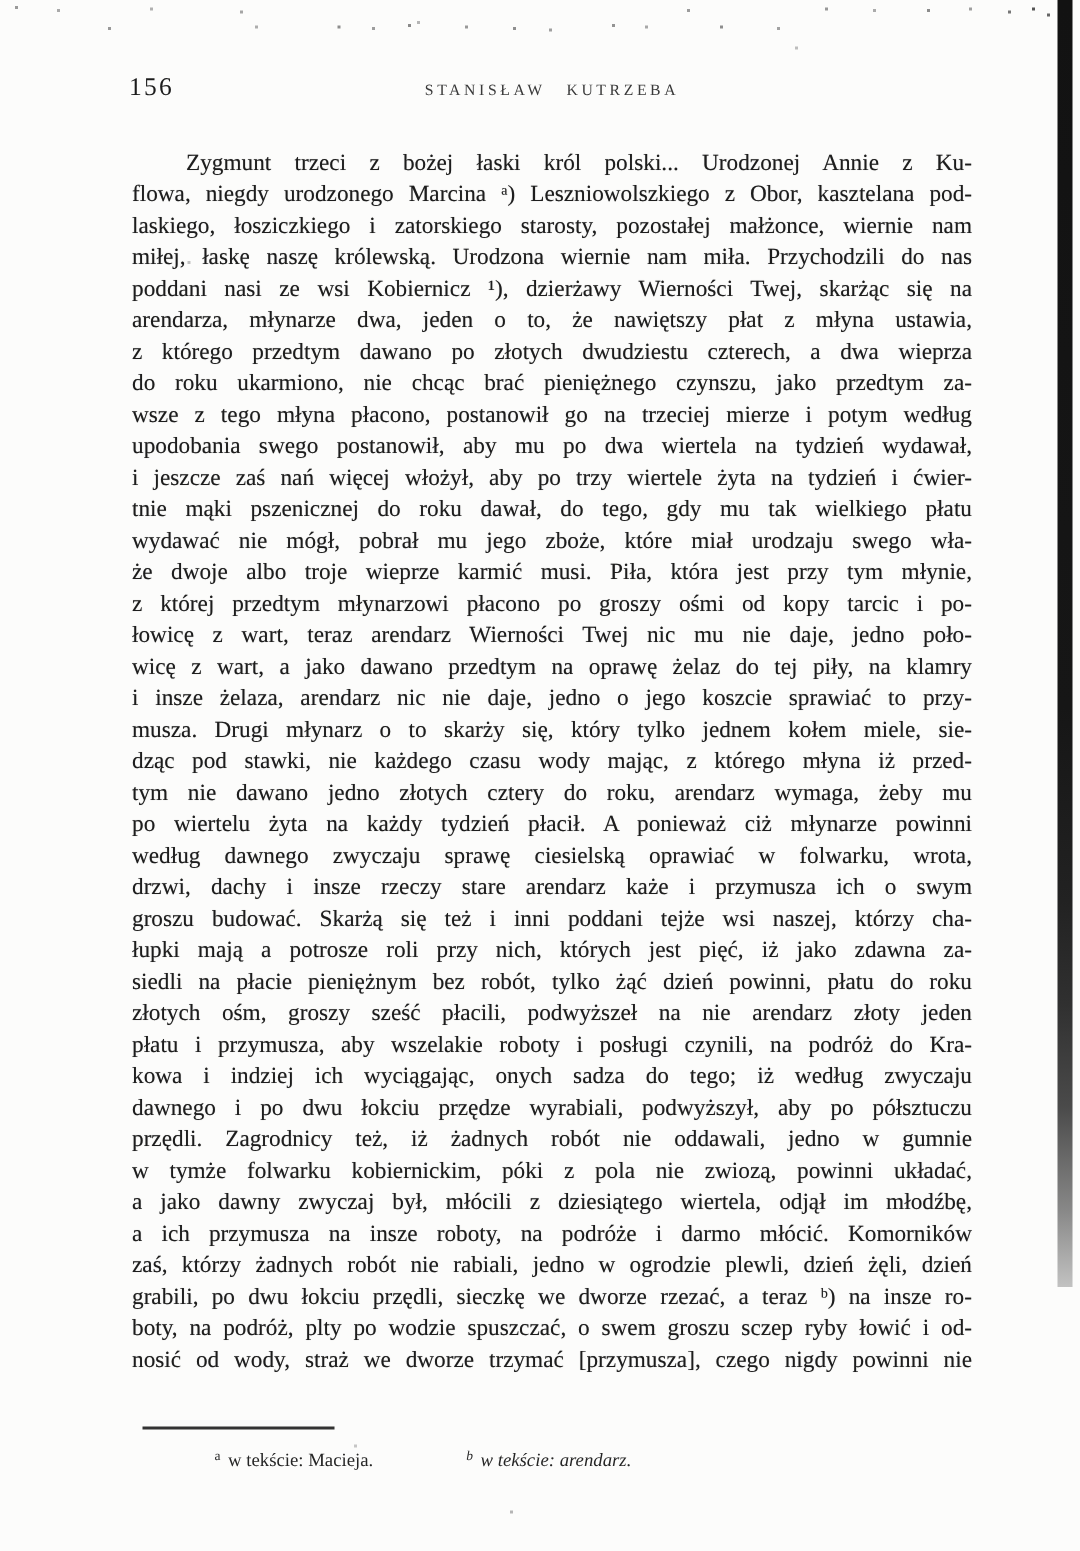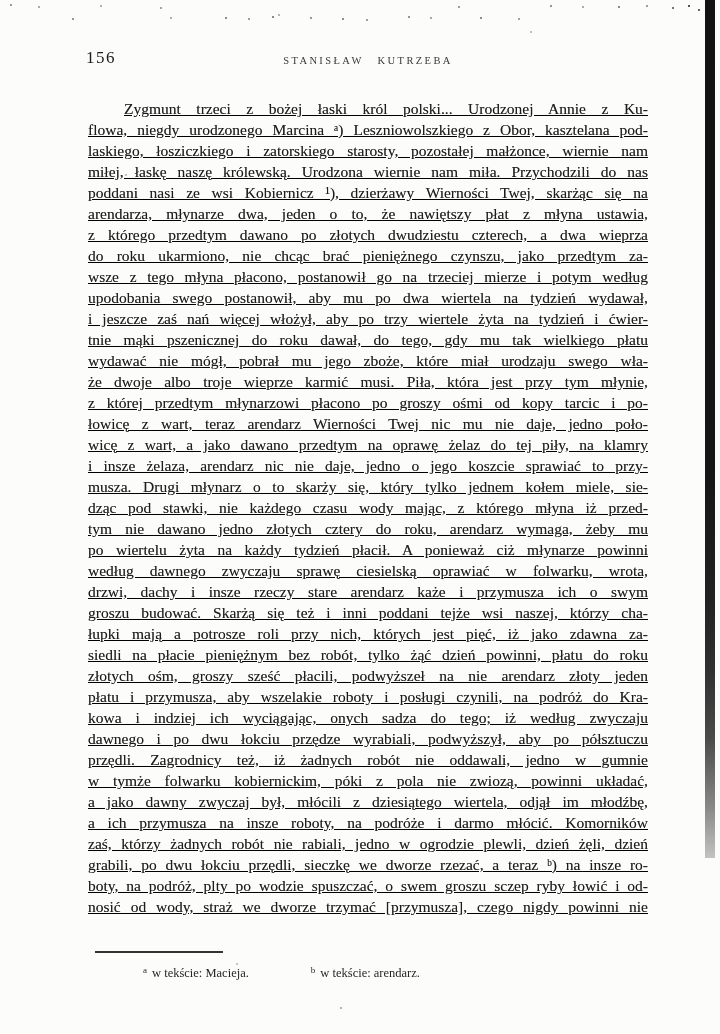--- a/index.html
+++ b/index.html
@@ -15,39 +15,39 @@
   .pagenum {
     position:absolute; left:86px; top:48px;
     font-size:17px; letter-spacing:1.5px; color:#1c1c1c;
   }
   .runhead {
     position:absolute; left:88px; top:55px; width:560px;
     text-align:center; font-size:10.5px; font-weight:normal;
     letter-spacing:2.4px; word-spacing:9px; color:#3a3a3a;
   }
   .bodytext {
-    position:absolute; left:88px; top:98px; width:560px;text-decoration:underline;
+    position:absolute; left:88px; top:98px; width:560px;
   }
   .bline {
     height:21px; line-height:21px;
     font-size:15.5px; color:#1d1d1d;
     text-align:justify; text-align-last:justify;
     text-shadow:0 0 0.5px rgba(20,20,20,0.45);
   }
   .bline:first-child { text-indent:36px; }
   .frule {
     position:absolute; left:95px; top:951px;
     width:128px; height:2px; background:#333;
   }
   .footnotes {
     position:absolute; left:88px; top:965px; width:560px;
     font-size:12.5px; color:#262626; display:flex; align-items:flex-end;
   }
   .fn-a { margin-left:55px; }
-  .fn-b { margin-left:62px; }
+  .fn-b { margin-left:62px;font-style:italic; }
   .fnmark {
     display:inline-block; font-size:9px; vertical-align:4px; margin-right:5px;
     color:#2a2a2a;
   }
   
   .right-bar {
     position:absolute; left:705px; top:0; width:10px; height:858px;
     background:linear-gradient(180deg,
       #121212 0%, #161616 55%, #222 70%,
       #303030 78%, rgba(30,30,30,0.8) 86%,

